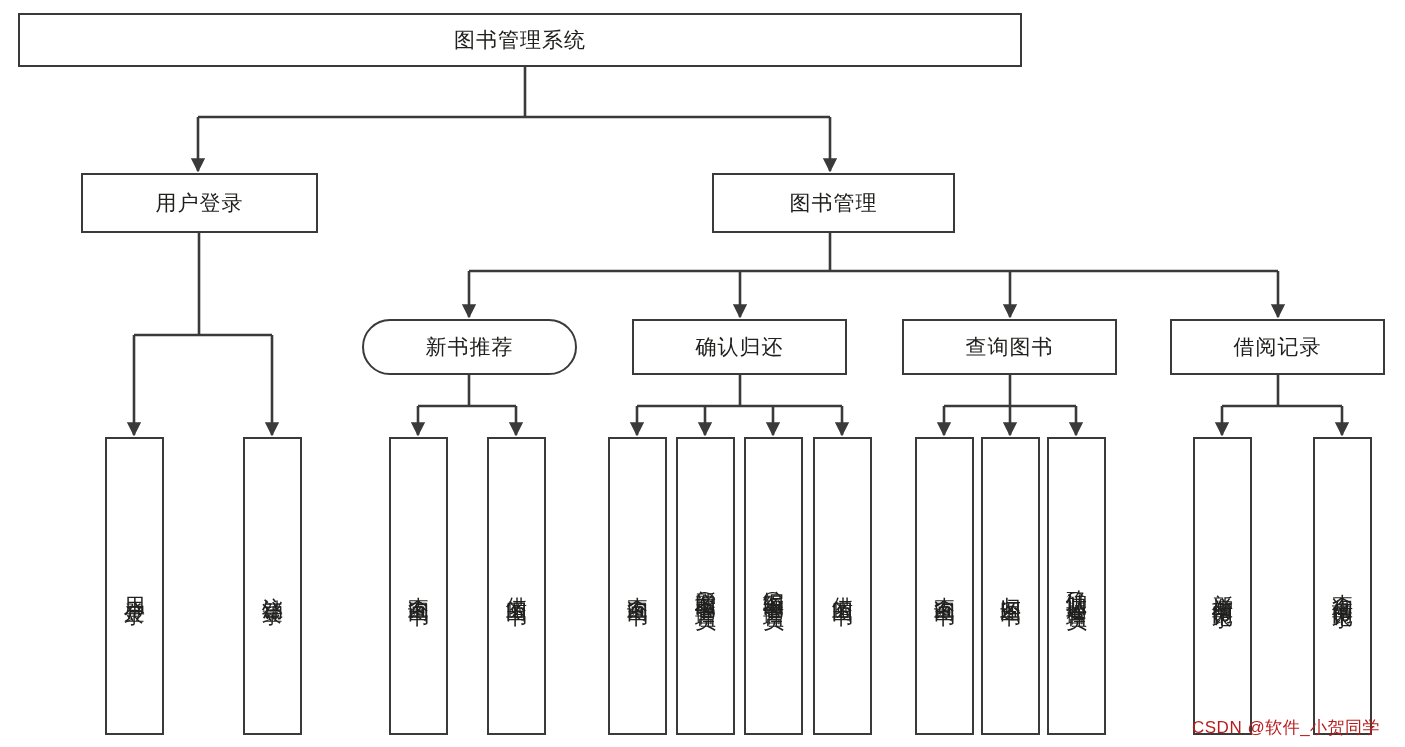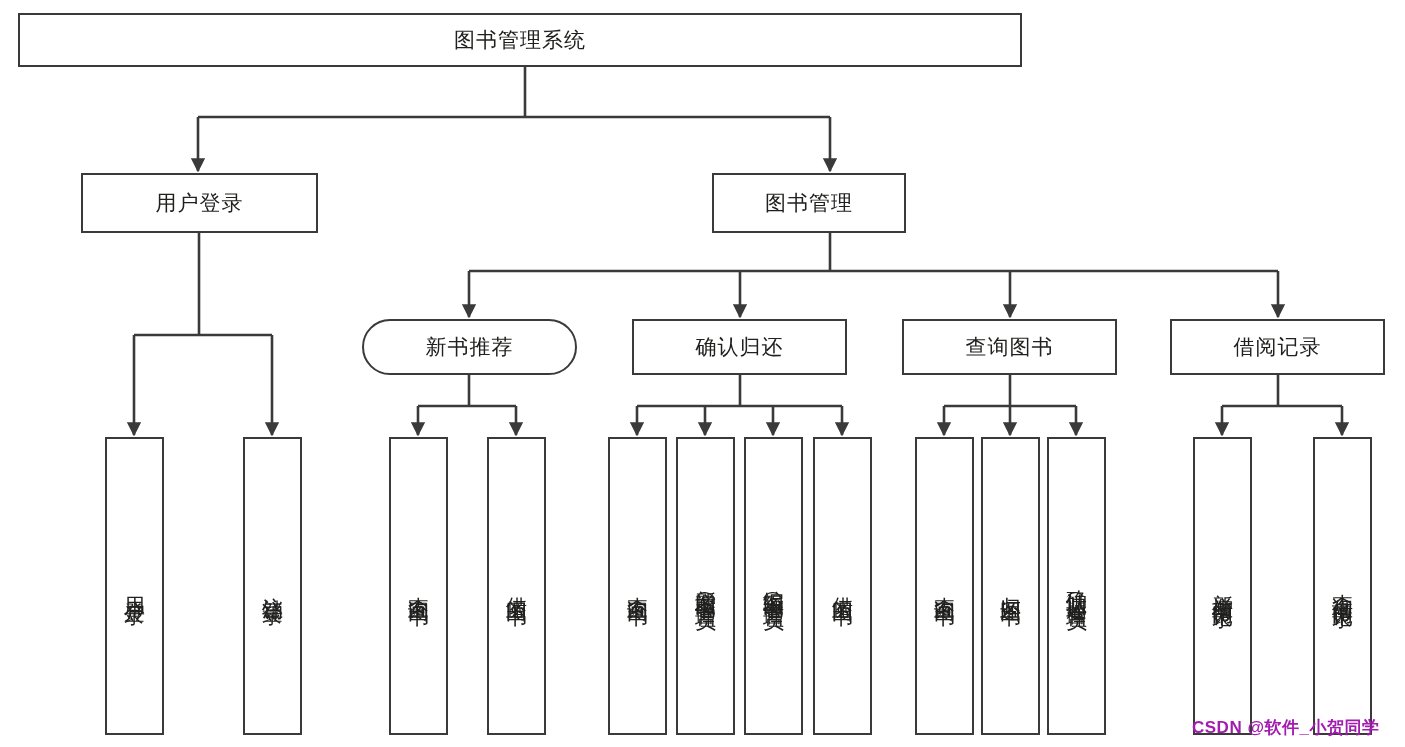--- a/index.html
+++ b/index.html
@@ -51,26 +51,25 @@
     text-align: center;
   }
   .node.vert .vtext {
     writing-mode: vertical-rl;
     text-orientation: upright;
     white-space: normal;
     max-height: 100%;
   }
   .watermark {
     position: absolute;
-    color: #a21caf;
+    color: #b91c1c;
     font-size: 17px;
     letter-spacing: 0.5px;
     z-index: 5;
     white-space: nowrap;
-    font-weight: bold;
   }
 </style>
 </head>
 <body>
 
 <div id="canvas">
 
   <svg id="edges" viewBox="0 0 1405 747" width="1405" height="747" xmlns="http://www.w3.org/2000/svg">
     <defs>
       <marker id="arrow" viewBox="0 0 10 10" refX="9" refY="5" markerWidth="5.5" markerHeight="5.5" orient="auto-start-reverse">
@@ -123,21 +122,21 @@
     </g>
   </svg>
 
   <div class="node horiz" style="left:18px; top:13px; width:1004px; height:54px;">
     <span>图书管理系统</span>
   </div>
 
   <div class="node horiz" style="left:81px; top:173px; width:237px; height:60px;">
     <span>用户登录</span>
   </div>
-  <div class="node horiz" style="left:712px; top:173px; width:194px; height:60px;">
+  <div class="node horiz" style="left:712px; top:173px; width:243px; height:60px;">
     <span>图书管理</span>
   </div>
 
   <div class="node horiz" style="left:362px; top:319px; width:215px; height:56px;border-radius:28px;">
     <span>新书推荐</span>
   </div>
   <div class="node horiz" style="left:632px; top:319px; width:215px; height:56px;">
     <span>确认归还</span>
   </div>
   <div class="node horiz" style="left:902px; top:319px; width:215px; height:56px;">

